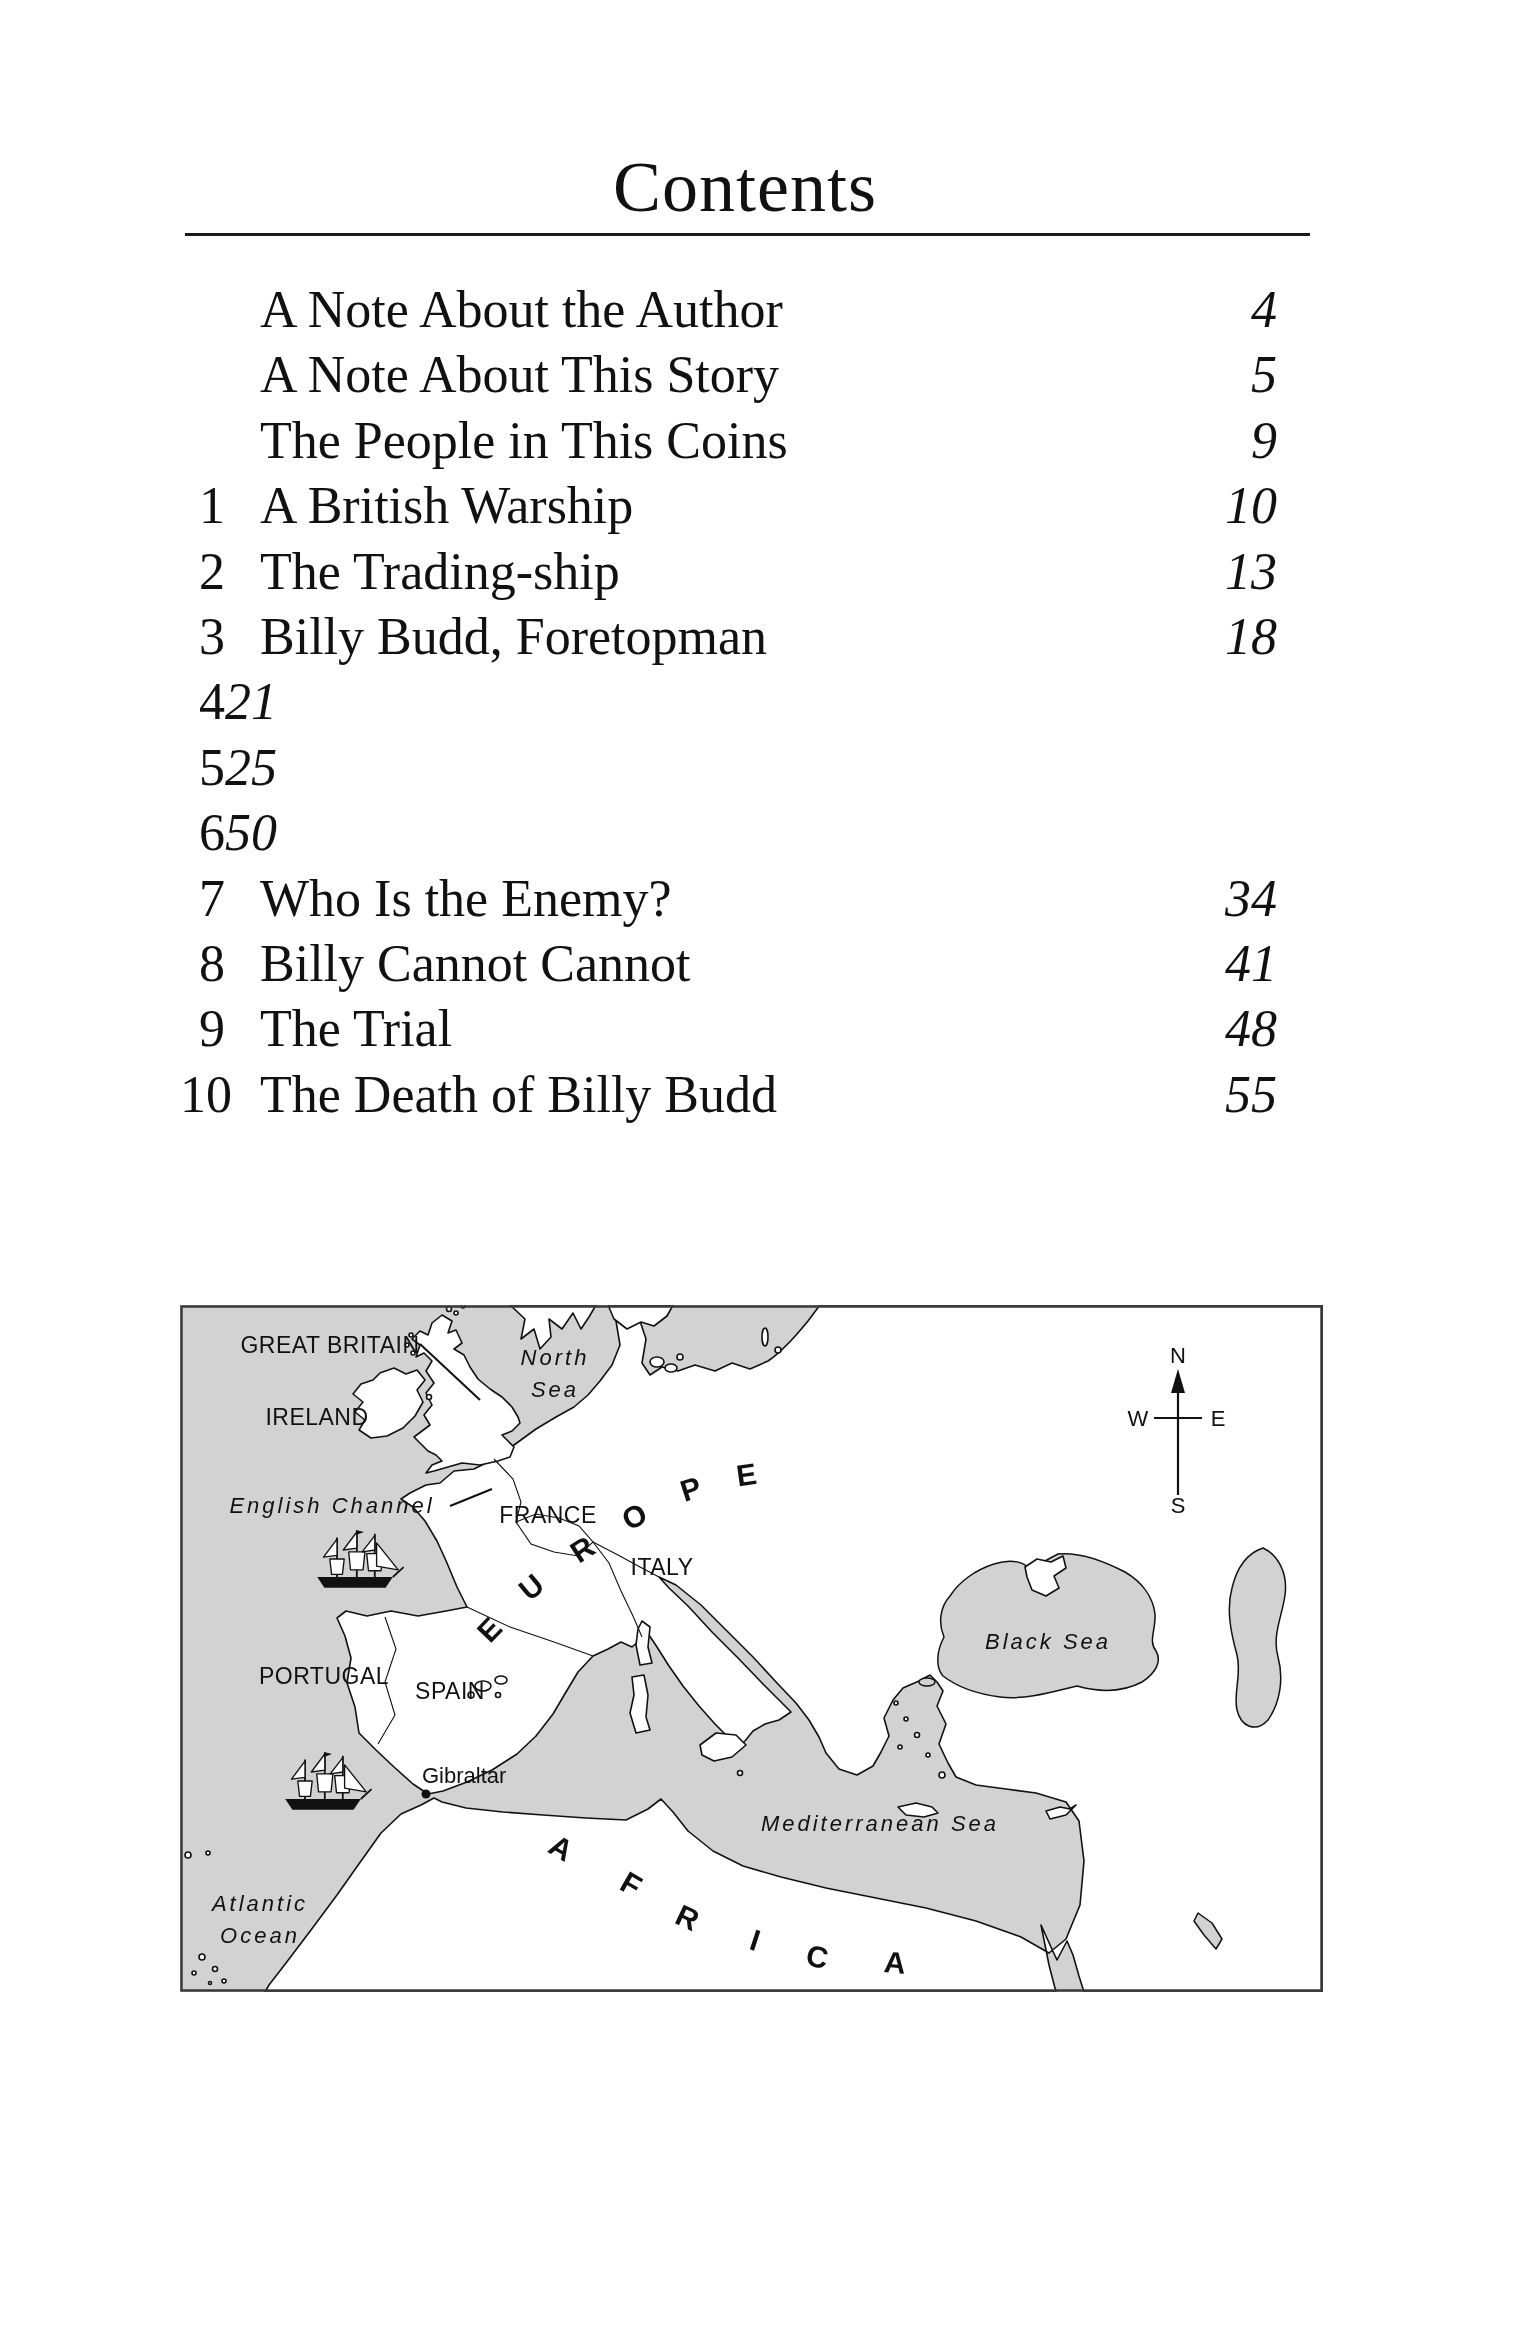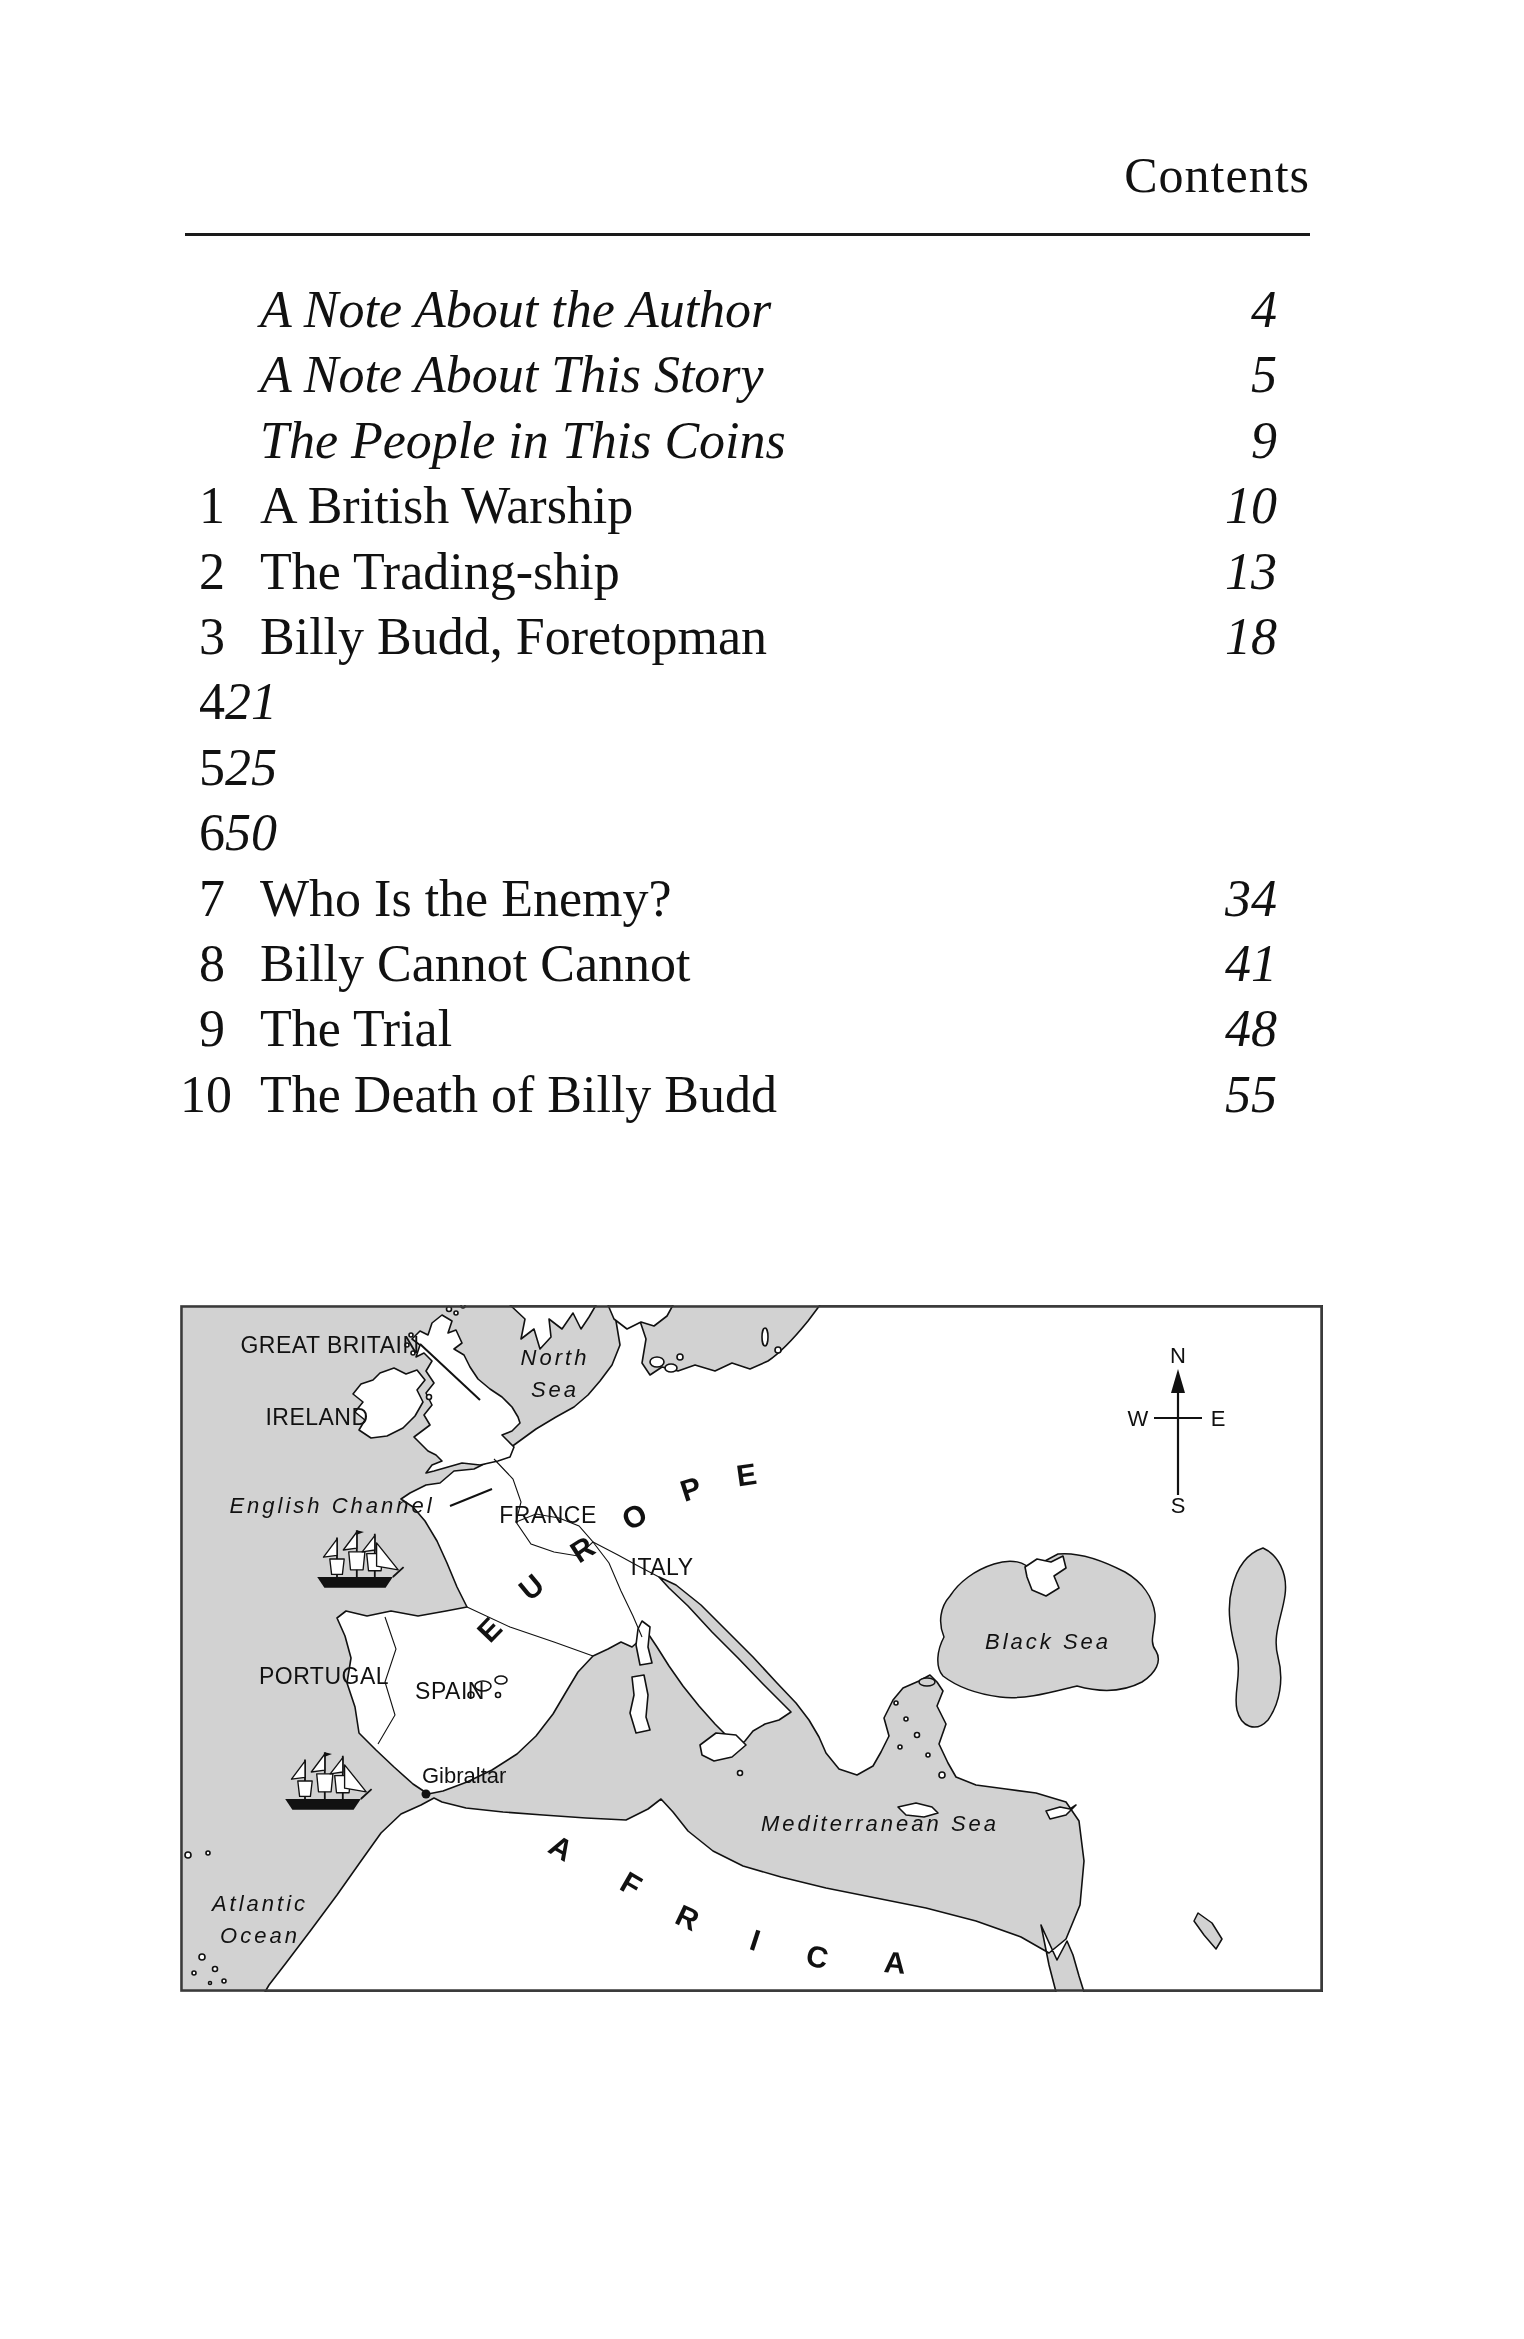--- a/index.html
+++ b/index.html
@@ -2,29 +2,29 @@
 <html style="--sea: #d2d2d2; --land: #ffffff;"><head>
 <meta charset="utf-8">
 <style>
   html,body{margin:0;padding:0;background:#888;}
   .page{
     position:relative;width:1524px;height:2339px;background:#ffffff;
     font-family:"Liberation Serif", serif;color:#111;overflow:hidden;
   }
   .title{
     position:absolute;left:180px;top:146px;width:1130px;margin:0;
-    font-size:50px;font-weight:normal;text-align:right;letter-spacing:1px;
+    font-size:72px;font-weight:normal;text-align:center;letter-spacing:1px;
   }
   .rule{position:absolute;left:185px;top:233px;width:1125px;height:3px;background:#1a1a1a;}
   .toc{position:absolute;left:180px;top:277px;width:1130px;box-sizing:border-box;padding-right:33px;}
   .toc-row{display:flex;align-items:baseline;height:65.4px;line-height:65.4px;font-size:52px;}
   .toc-num{width:45px;text-align:right;flex:none;}
   .toc-title{margin-left:35px;flex:1;white-space:nowrap;}
   .toc-page{text-align:right;font-style:italic;flex:none;}
-  .toc-row.fm .toc-title{font-style:italic;}
+  .toc-row.fm .toc-title{}
   .map-wrap{position:absolute;left:180px;top:1305px;width:1143px;height:687px;}
   svg text{font-family:"Liberation Sans", sans-serif;fill:#111;}
   .sea-fill{fill:var(--sea,#d2d2d2);}
   .land{fill:var(--land,#ffffff);stroke:#111;stroke-width:1.6;stroke-linejoin:round;}
   .water{fill:var(--sea,#d2d2d2);stroke:#111;stroke-width:1.5;stroke-linejoin:round;}
   .border-line{fill:none;stroke:#111;stroke-width:1.1;}
   .ptr{stroke:#111;stroke-width:2;fill:none;}
   .region-label{font-size:23px;letter-spacing:0.5px;}
   .sea-label{font-size:22px;font-style:italic;letter-spacing:3px;}
   .big-letter{font-size:30px;font-weight:600;}

